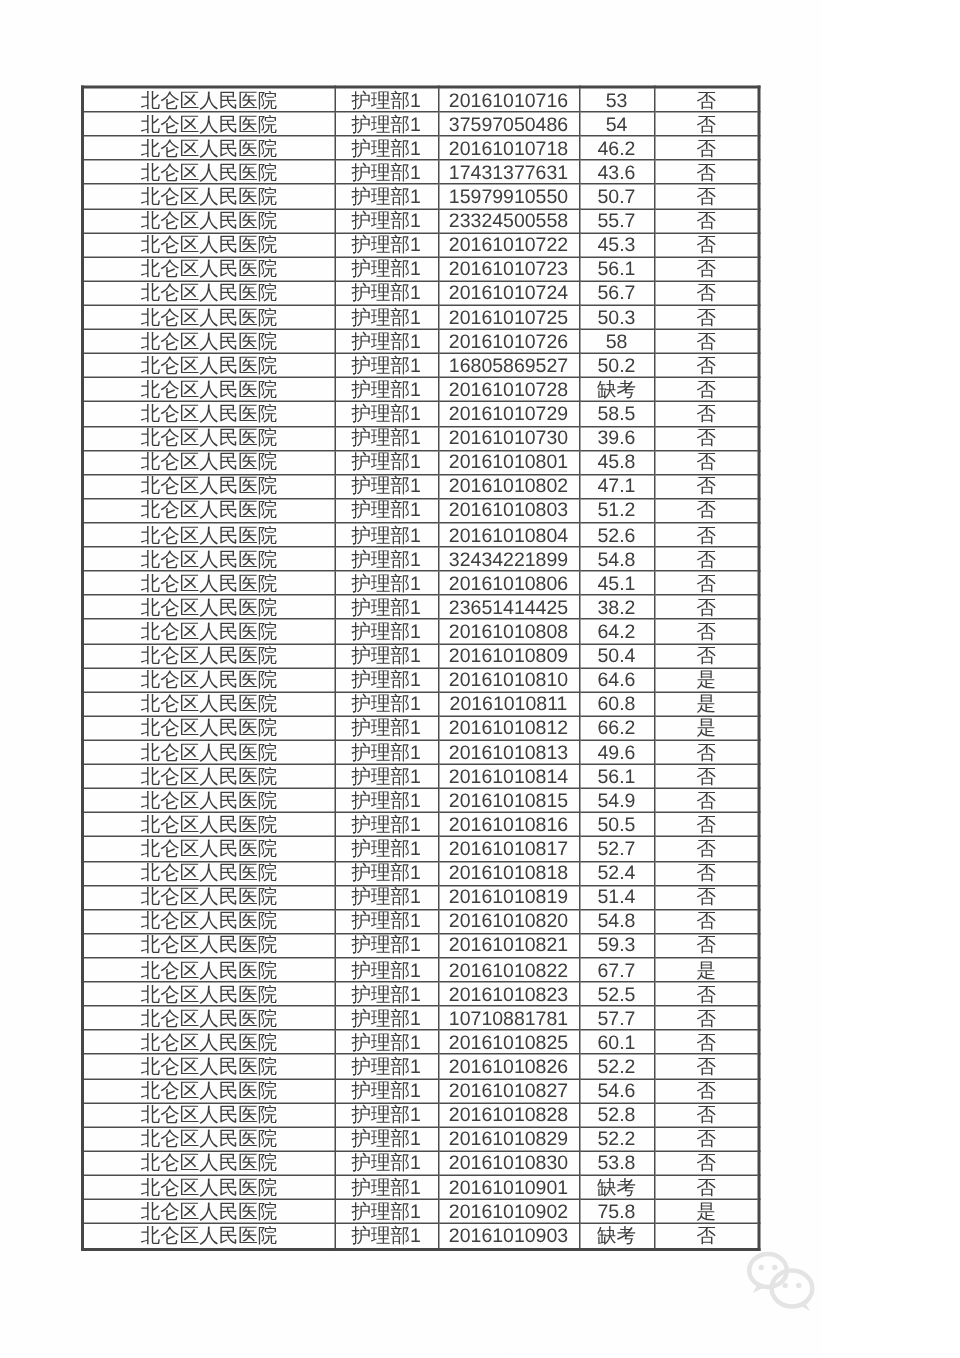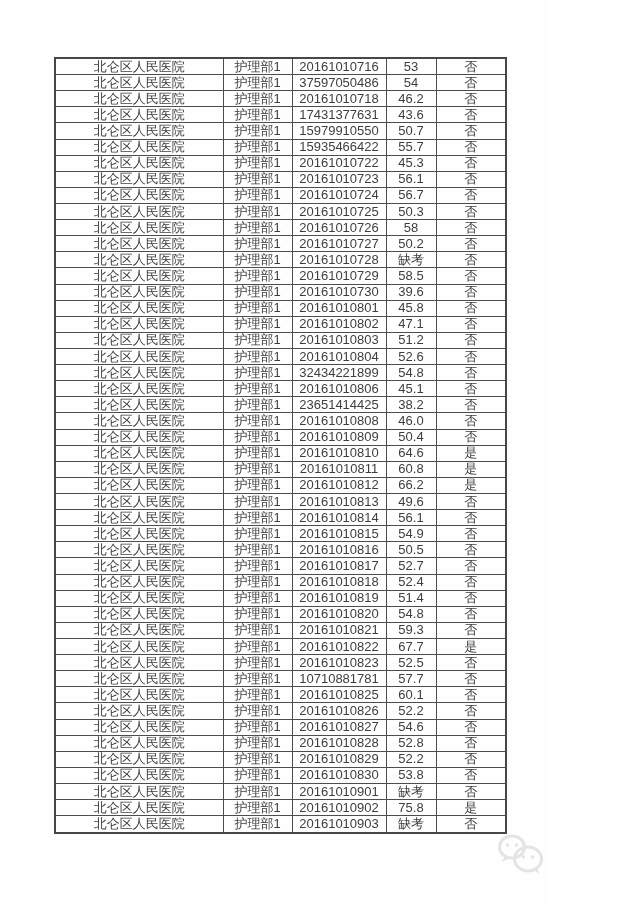--- a/index.html
+++ b/index.html
@@ -105,21 +105,21 @@
         <tr>
           <td>北仑区人民医院</td>
           <td>护理部1</td>
           <td>15979910550</td>
           <td>50.7</td>
           <td>否</td>
         </tr>
         <tr>
           <td>北仑区人民医院</td>
           <td>护理部1</td>
-          <td>15935466422</td>
+          <td>23324500558</td>
           <td>55.7</td>
           <td>否</td>
         </tr>
         <tr>
           <td>北仑区人民医院</td>
           <td>护理部1</td>
           <td>20161010722</td>
           <td>45.3</td>
           <td>否</td>
         </tr>
@@ -147,21 +147,21 @@
         <tr>
           <td>北仑区人民医院</td>
           <td>护理部1</td>
           <td>20161010726</td>
           <td>58</td>
           <td>否</td>
         </tr>
         <tr>
           <td>北仑区人民医院</td>
           <td>护理部1</td>
-          <td>20161010727</td>
+          <td>16805869527</td>
           <td>50.2</td>
           <td>否</td>
         </tr>
         <tr>
           <td>北仑区人民医院</td>
           <td>护理部1</td>
           <td>20161010728</td>
           <td>缺考</td>
           <td>否</td>
         </tr>
@@ -225,21 +225,21 @@
           <td>北仑区人民医院</td>
           <td>护理部1</td>
           <td>23651414425</td>
           <td>38.2</td>
           <td>否</td>
         </tr>
         <tr>
           <td>北仑区人民医院</td>
           <td>护理部1</td>
           <td>20161010808</td>
-          <td>46.0</td>
+          <td>64.2</td>
           <td>否</td>
         </tr>
         <tr>
           <td>北仑区人民医院</td>
           <td>护理部1</td>
           <td>20161010809</td>
           <td>50.4</td>
           <td>否</td>
         </tr>
         <tr>

